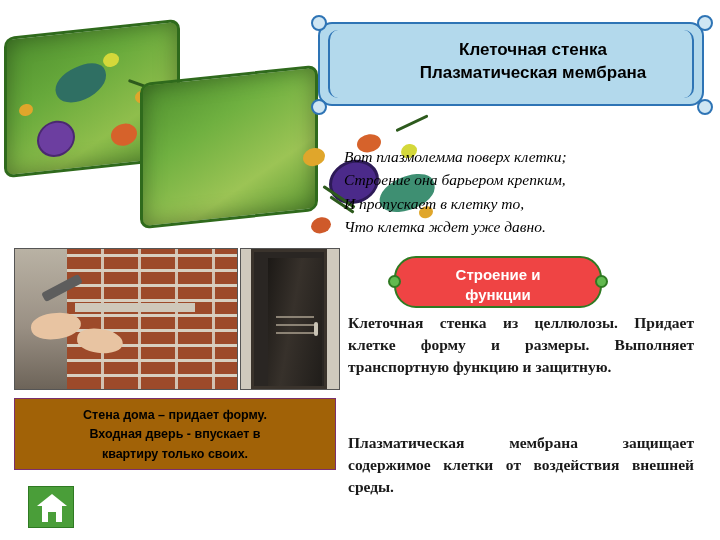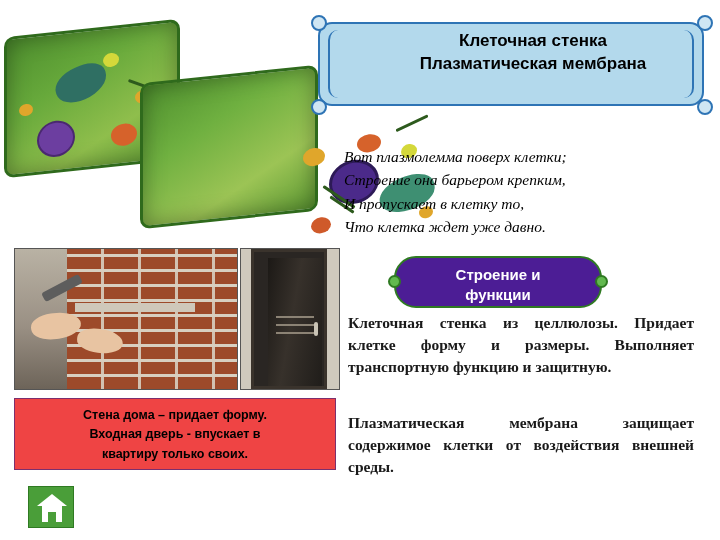--- a/index.html
+++ b/index.html
@@ -95,21 +95,21 @@
   .title-callout .inner-line {
     position: absolute;
     left: 8px; top: 6px; right: 8px; bottom: 6px;
     border-left: 2px solid #2e74b5;
     border-right: 2px solid #2e74b5;
     border-radius: 10px;
   }
   .title-text {
     position: relative;
     text-align: center;
-    padding-top: 6px;
+    padding-top: 15px;
     font-size: 17px;
     font-weight: bold;
     color: #000000;
     line-height: 1.35;
     margin-left: 44px;
   }
   .scroll-knob {
     position: absolute;
     width: 16px; height: 16px;
     border: 2px solid #2e74b5;
@@ -135,21 +135,21 @@
     line-height: 1.5;
   }
 
   
   .green-callout {
     position: absolute;
     left: 394px;
     top: 256px;
     width: 208px;
     height: 52px;
-    background: #4c1d95;
+    background: #ef4444;
     border: 2px solid #2f7a22;
     border-radius: 22px;
     box-sizing: border-box;
     color: #ffffff;
     font-weight: bold;
     font-size: 15px;
     text-align: center;
     line-height: 1.3;
     padding-top: 7px;
   }
@@ -170,21 +170,21 @@
     left: 348px;
     width: 346px;
     font-family: "Liberation Serif", serif;
     font-weight: bold;
     font-size: 15.5px;
     color: #1a1a1a;
     line-height: 1.42;
     text-align: justify;
   }
   .bt1 { top: 312px; }
-  .bt2 { top: 412px; }
+  .bt2 { top: 432px; }
 
   
   .photo {
     position: absolute;
     overflow: hidden;
     border: 1px solid #555;
   }
   .photo-brick {
     left: 14px;
     top: 248px;
@@ -274,21 +274,21 @@
     border-radius: 2px;
   }
 
   
   .caption-box {
     position: absolute;
     left: 14px;
     top: 398px;
     width: 322px;
     height: 72px;
-    background: #ef4444;
+    background: #a16207;
     border: 1px solid #7b2f6e;
     box-sizing: border-box;
     text-align: center;
     font-size: 12.5px;
     font-weight: bold;
     color: #000;
     line-height: 1.55;
     padding-top: 7px;
   }
 

